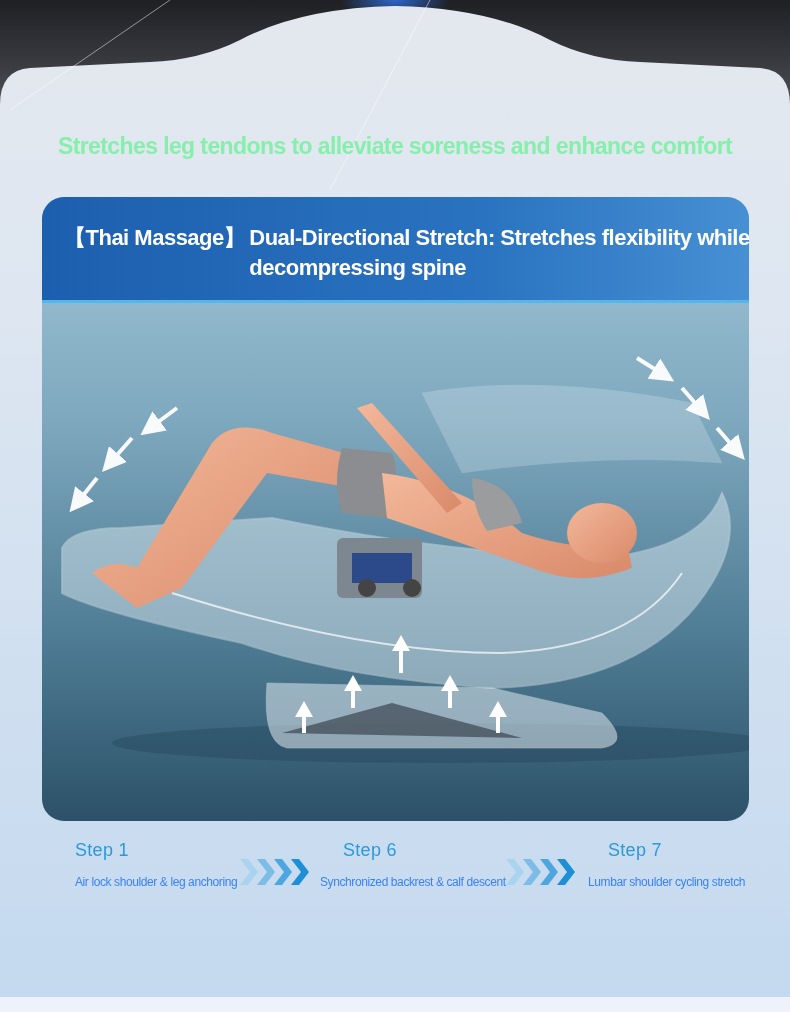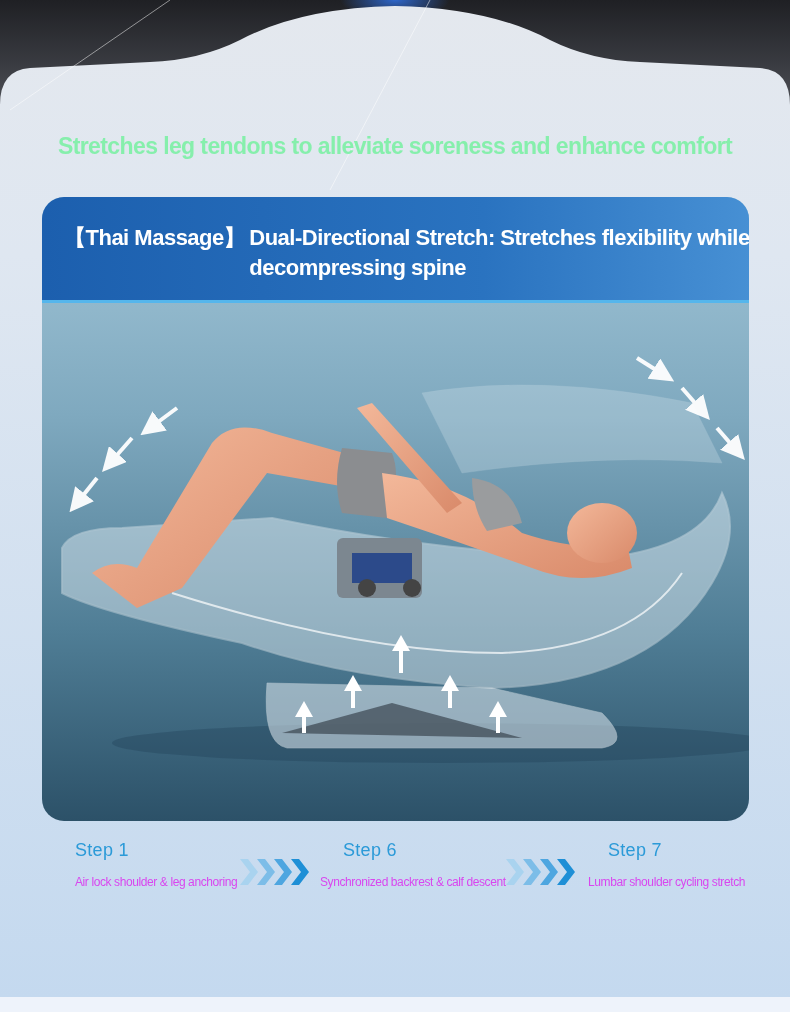--- a/index.html
+++ b/index.html
@@ -44,21 +44,21 @@
     color: #fff; font-size: 22px; font-weight: bold; letter-spacing: -0.5px; line-height: 30px;
     display: flex;
   }
   .card-title .tag { white-space: nowrap; margin-right: 4px; }
   .scene { position: absolute; left: 0; top: 106px; width: 707px; height: 518px; }
   .steps {
     position: absolute; left: 16px; top: 840px; width: 790px; height: 70px;
   }
   .step { position: absolute; }
   .step-title { font-size: 18px; color: #2b9ad8; letter-spacing: 0.3px; }
-  .step-desc { font-size: 12px; color: #d946ef; margin-top: 14px; letter-spacing: -0.4px; white-space: nowrap; }
+  .step-desc { font-size: 12px; color: #3b82f6; margin-top: 14px; letter-spacing: -0.4px; white-space: nowrap; }
   .chevrons { position: absolute; top: 857px; }
 </style>
 </head>
 <body>
 
 <div class="top-dark"></div>
 <div class="top-glow"></div>
 
 <div class="panel">
   <svg width="790" height="1000" viewBox="0 0 790 1000">

